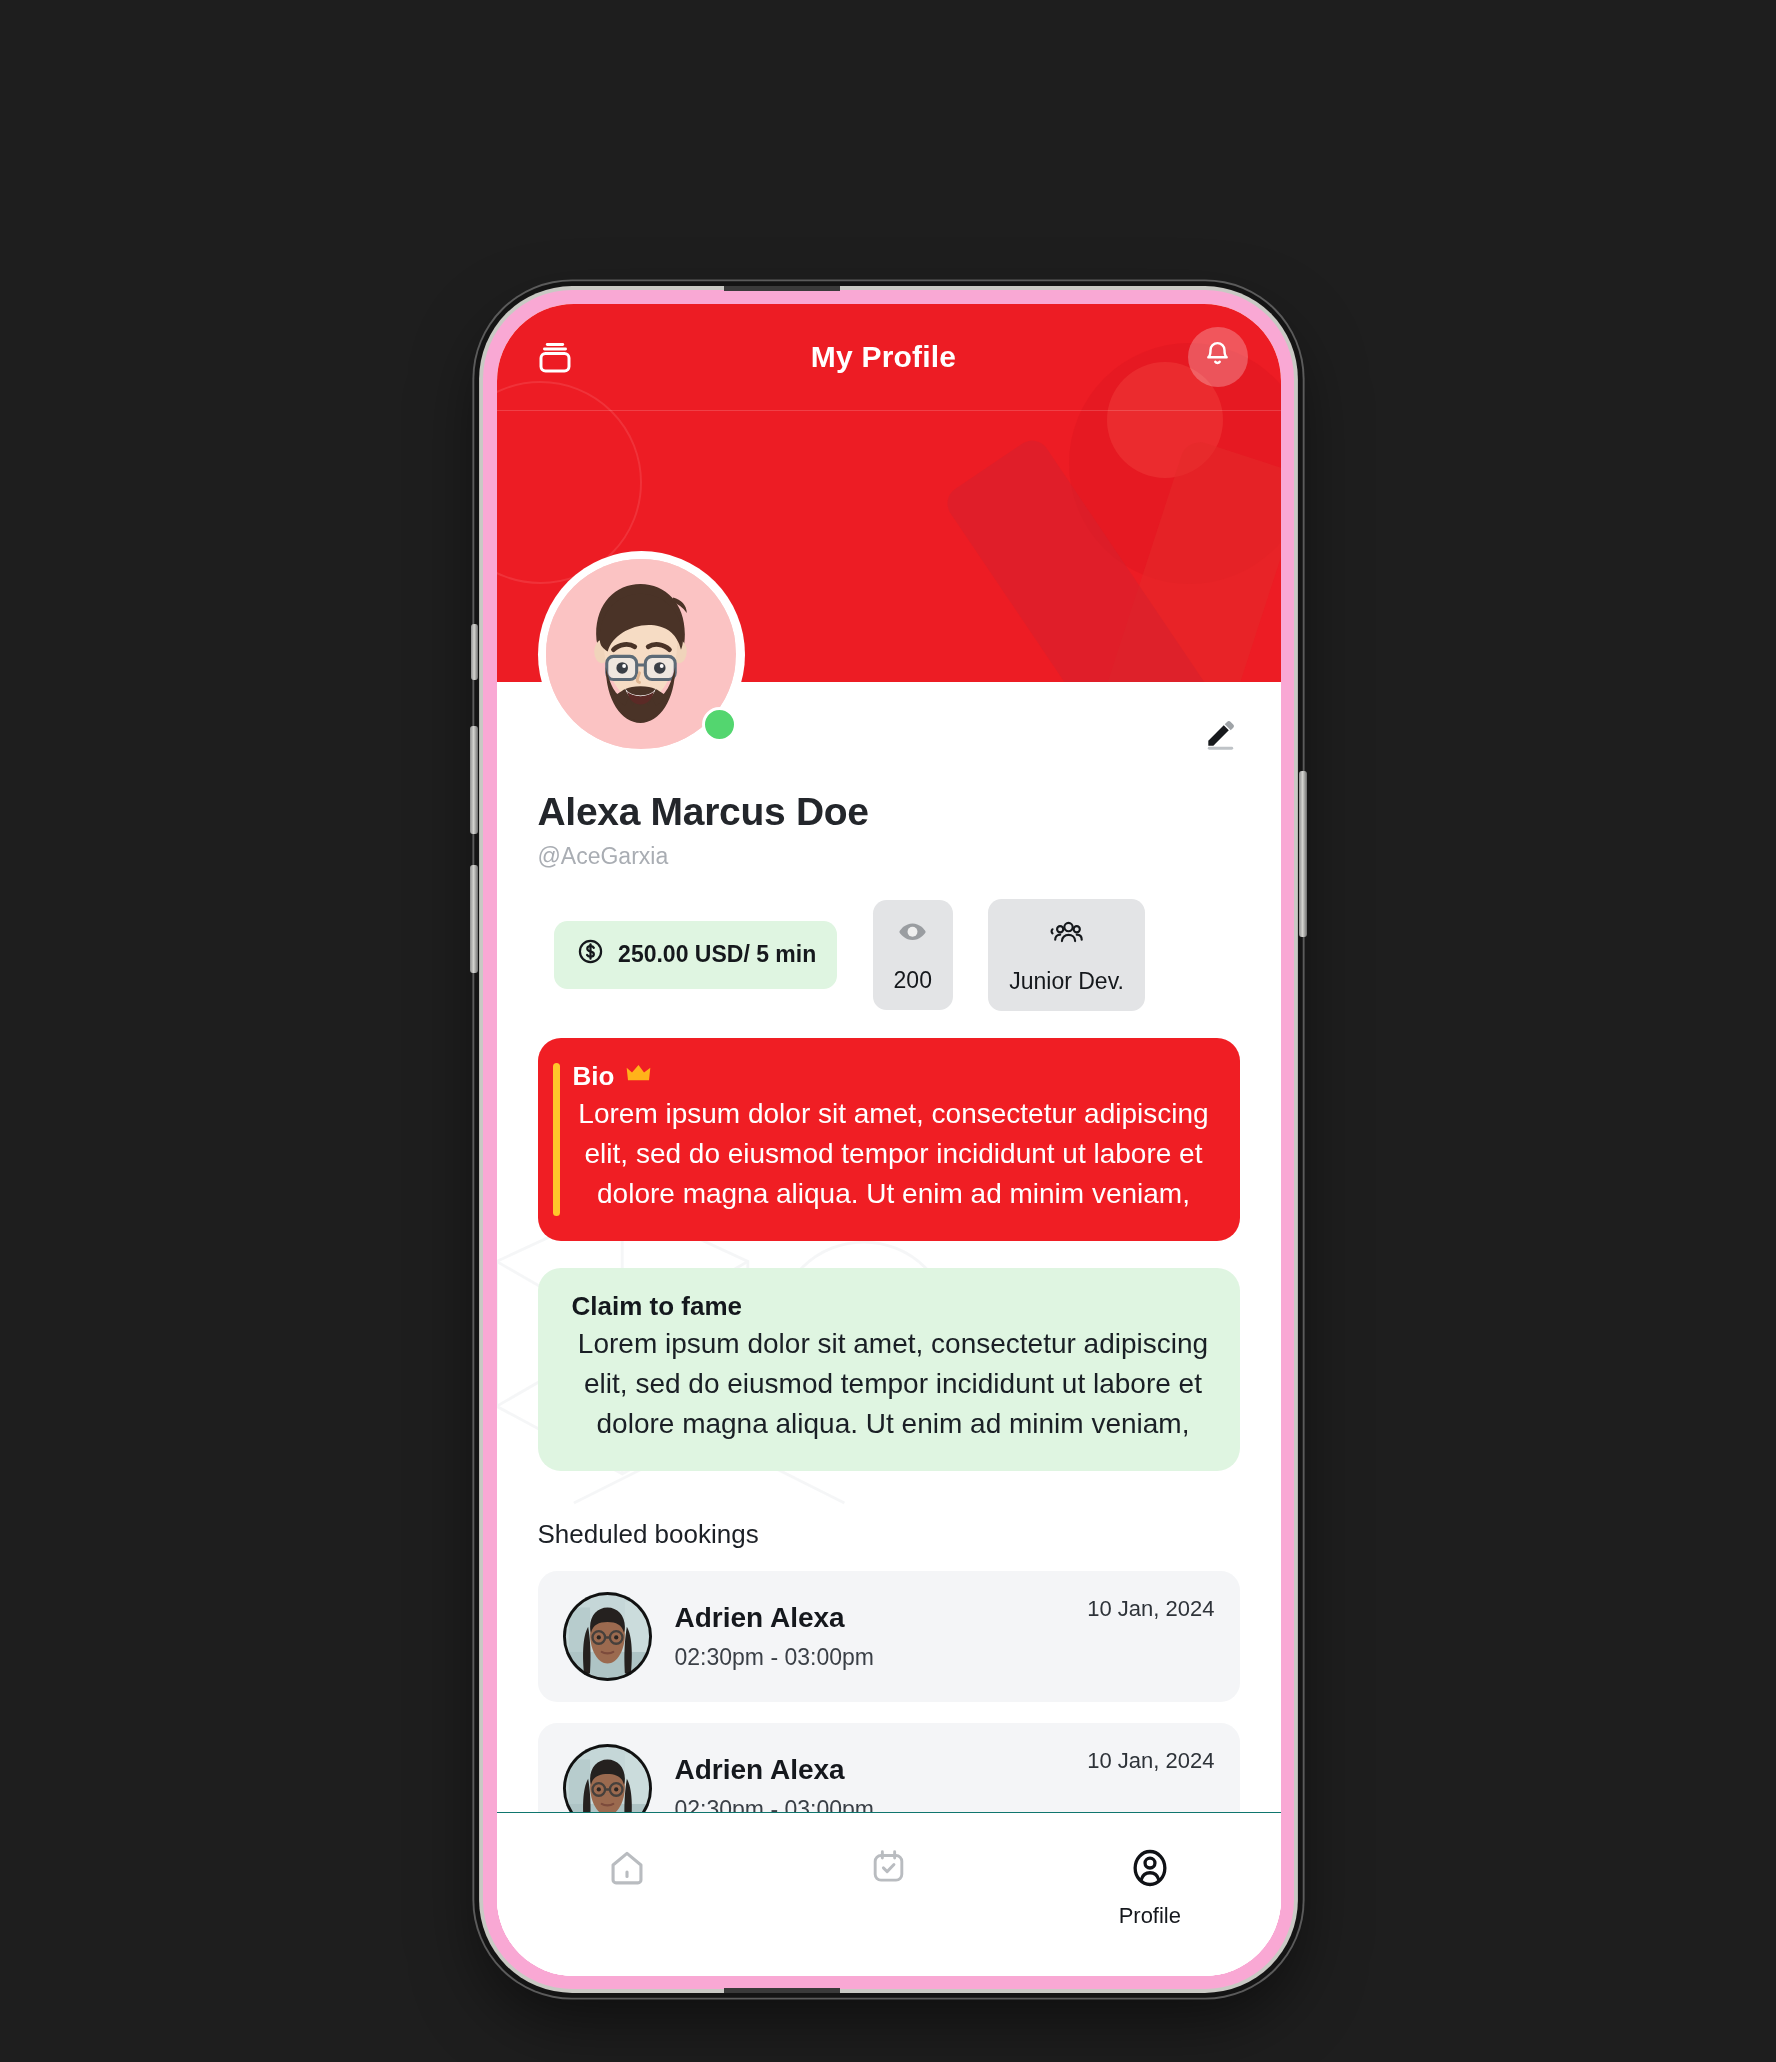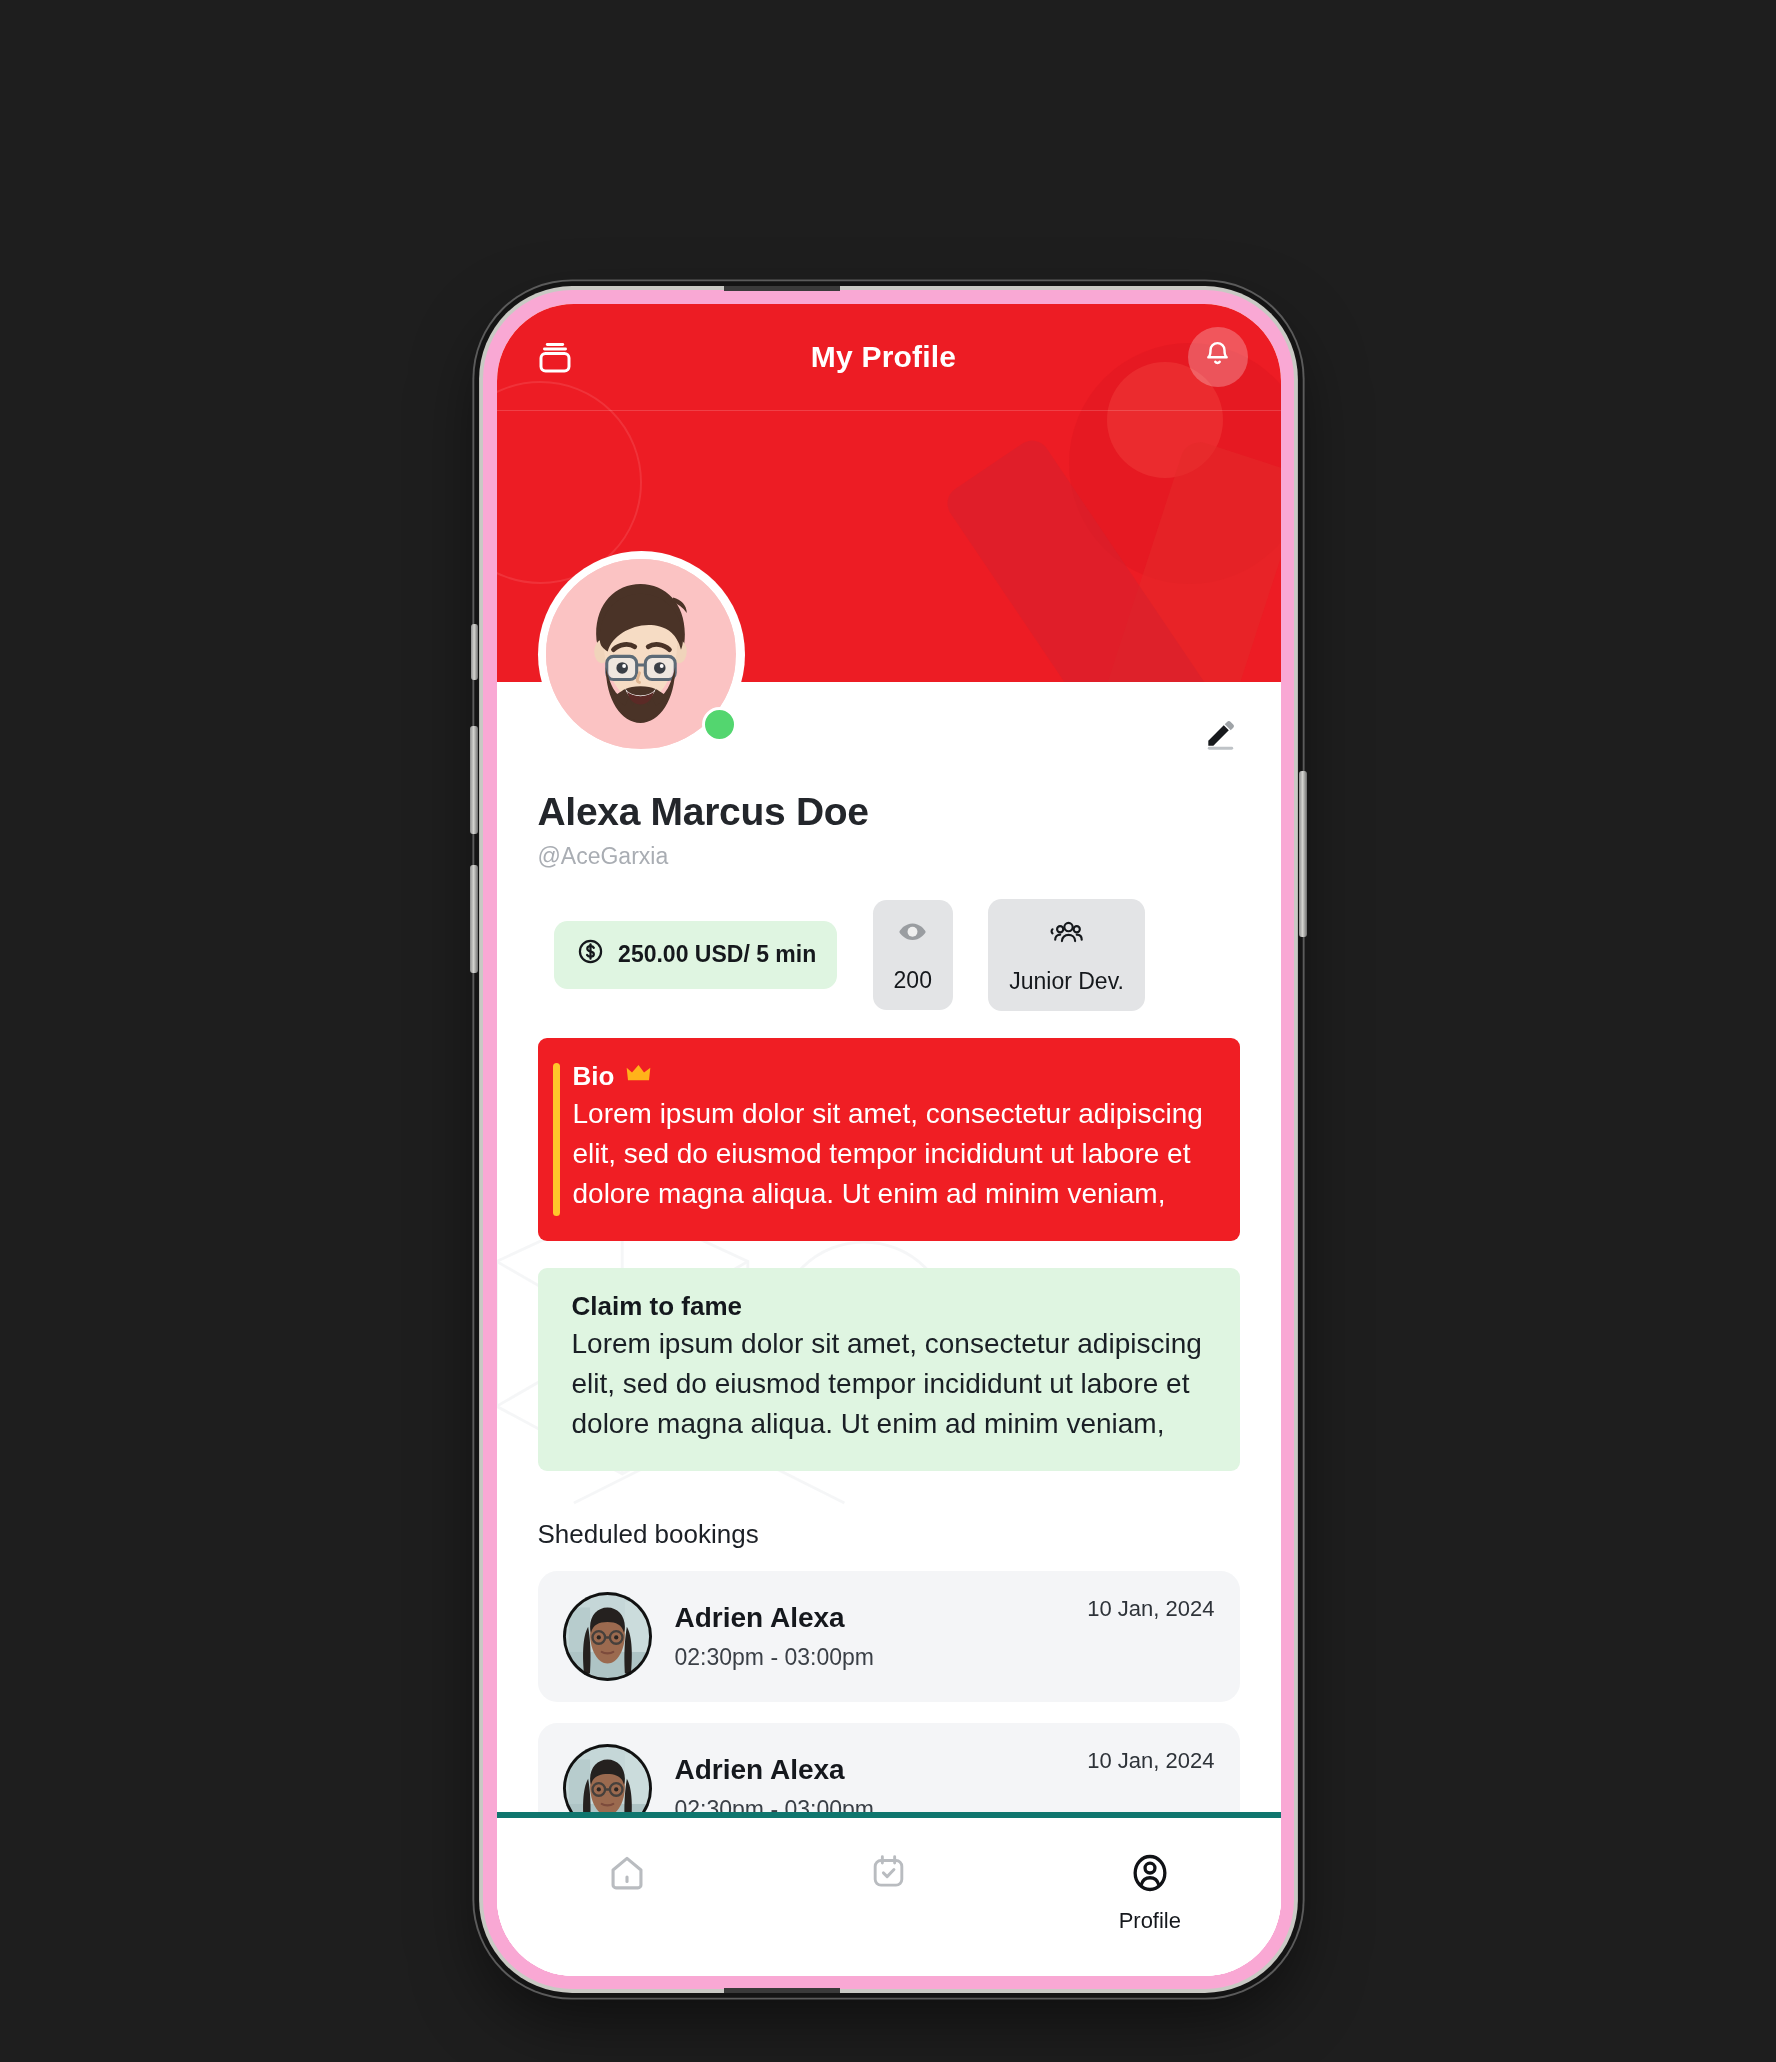--- a/index.html
+++ b/index.html
@@ -257,23 +257,23 @@
     color: #15181c;
     white-space: nowrap;
     margin-left: 16px;
   }
   .chip.green { background: #dff5e1; }
   .chip.grey  { background: #e3e4e6; font-weight: 500; flex-direction: column; }
 
   
   .card {
     margin-top: 27px;
-    border-radius: 9px;
+    border-radius: 23px;
     padding: 23px 25px 27px 34px;
-    position: relative; z-index: 2;
+    position: relative; z-index: 2; text-align: center;
   }
   .card.bio {
     background: #F01E24;
     padding-left: 35px;
   }
   .card.bio::before {
     content: "";
     position: absolute;
     left: 15.4px; top: 25px; bottom: 25px;
     width: 6.8px;
@@ -343,21 +343,21 @@
     align-self: flex-start;
     margin-top: 3.9px;
   }
 
   
   .bottom-nav {
     position: absolute;
     left: 0; right: 0; bottom: 0;
     height: 164px;
     background: #ffffff;
-    border-top: 6px solid #0f766e;
+    border-top: 1px solid #0f766e;
     display: flex;
     align-items: flex-start;
     justify-content: space-around;
     padding-top: 33px;
     z-index: 20;
   }
   .nav-item {
     display: flex;
     flex-direction: column;
     align-items: center;

